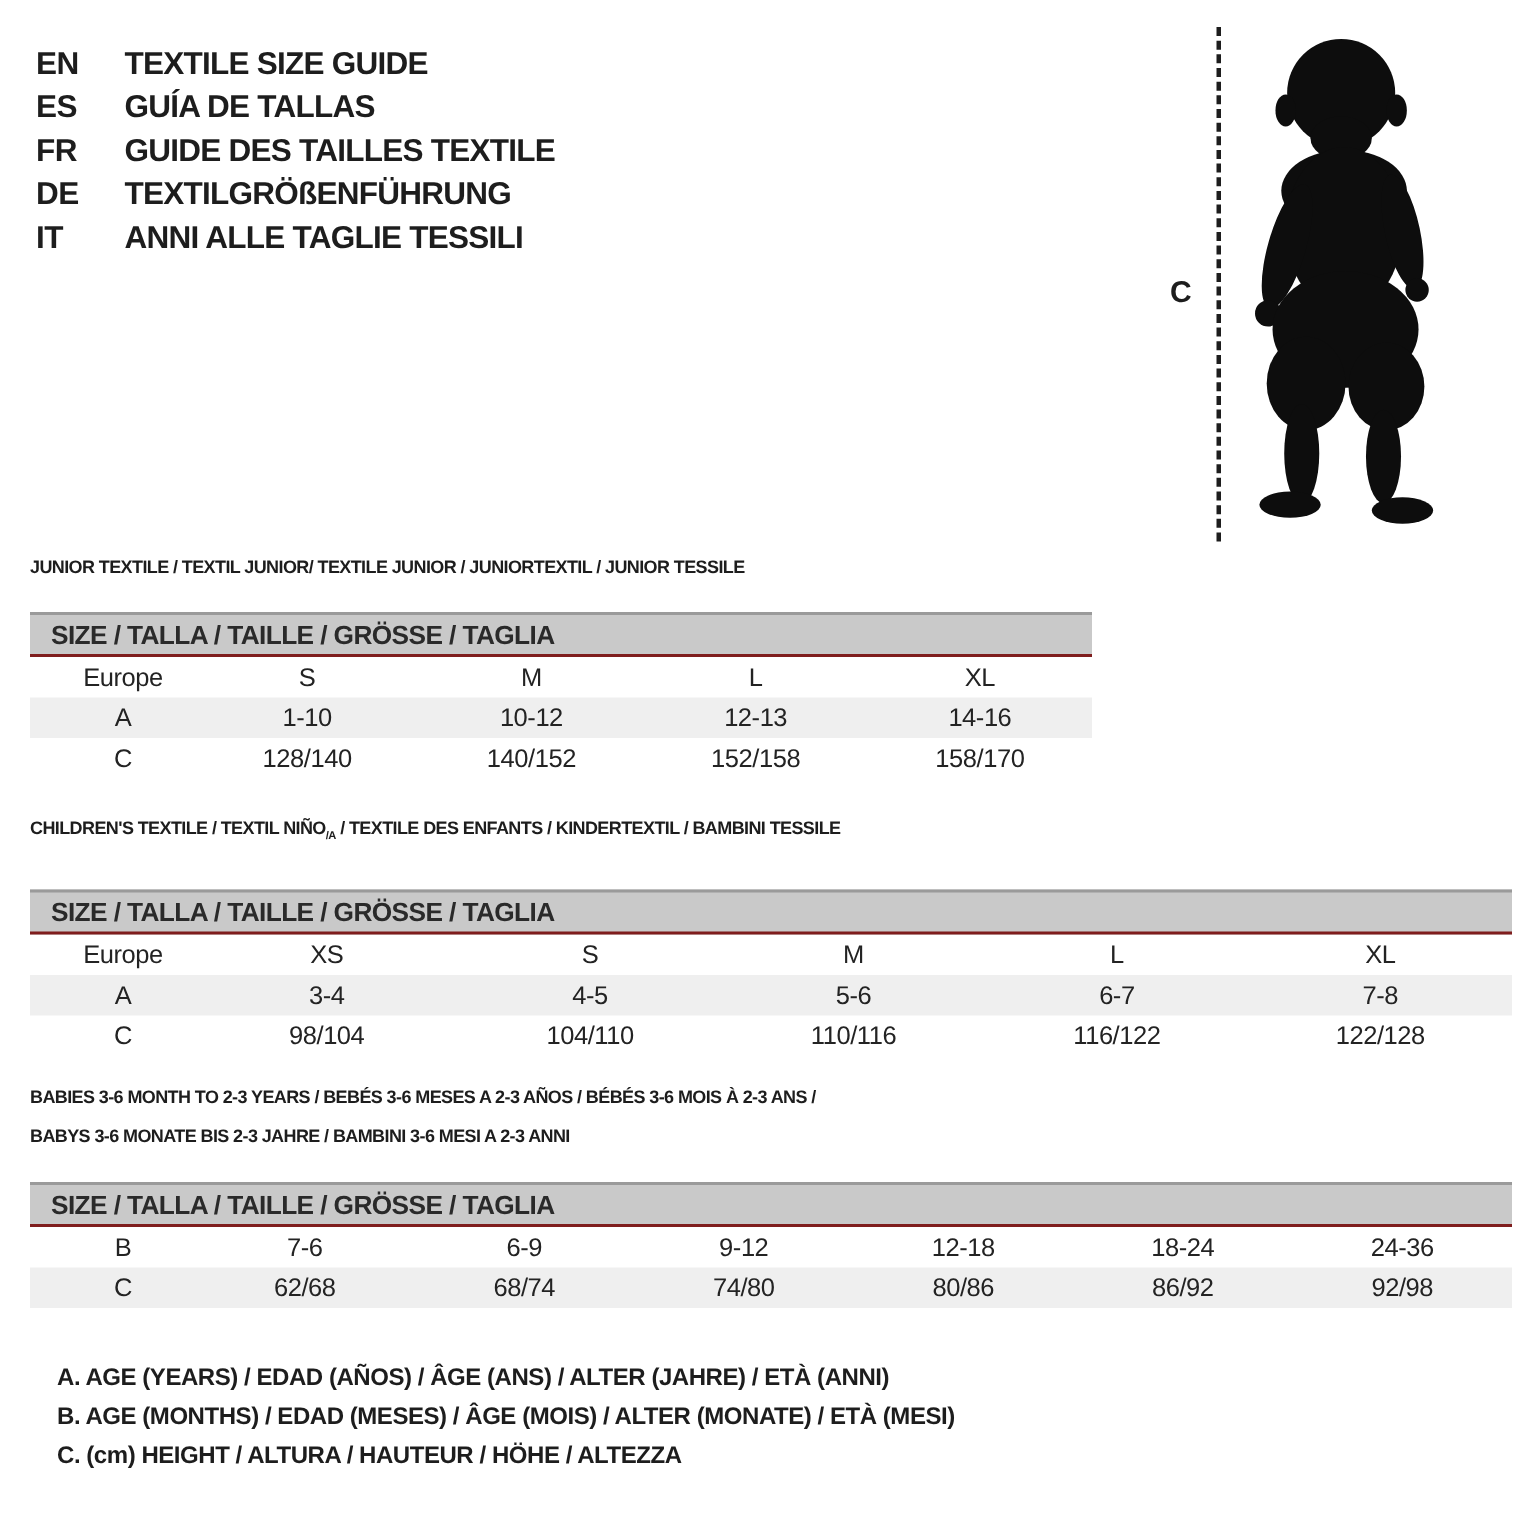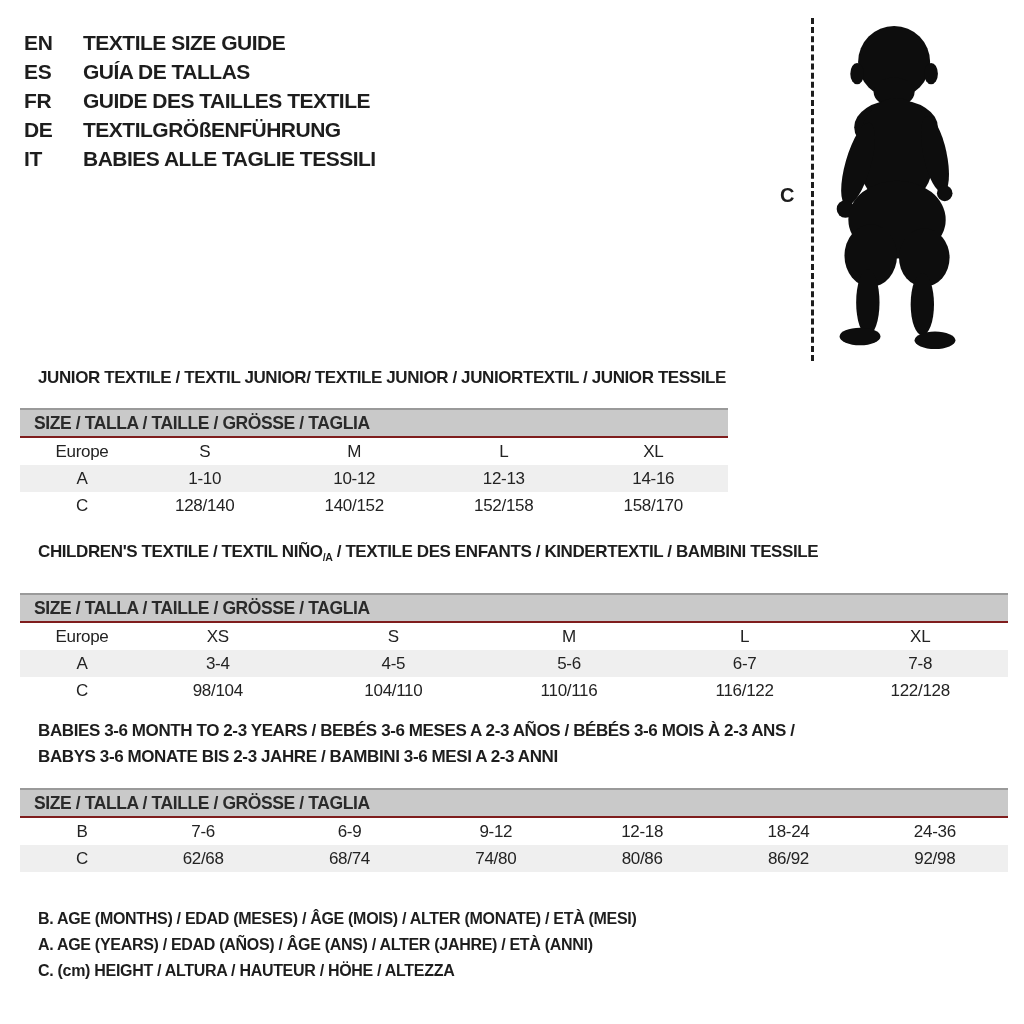--- a/index.html
+++ b/index.html
@@ -18,22 +18,22 @@
   .c-label { position: absolute; left: 2px; top: 176px; font-size: 20px; font-weight: 700; }
   .dash-line { position: absolute; left: 33px; top: 10px; height: 343px; width: 0;
                border-left: 3px dashed #1d1d1d; }
   .figure svg { position: absolute; left: 47px; top: 8px; }
 
   
   .section { position: absolute; left: 20px; }
   .s1 { top: 368px; width: 708px; }
   .s2 { top: 542px; width: 988px; }
   .s3 { top: 718px; width: 988px; }
-  .section h2 { font-size: 17px; font-weight: 700; letter-spacing: -0.4px;
-                margin-left: 18px; line-height: 20px; white-space: nowrap; }
+  .section h2 { font-size: 12px; font-weight: 700; letter-spacing: -0.4px;
+                line-height: 20px; white-space: nowrap; }
   .s3 h2 { line-height: 26px; }
   .sub-script { font-size: 0.62em; vertical-align: sub; }
   .gap-s1 { height: 20px; } .gap-s2 { height: 26px; } .gap-s3 { height: 18px; }
 
   .size-bar { height: 30px; background: #c9c9c9; border-top: 2px solid #9a9a9a;
               border-bottom: 2px solid #7f1d1d; line-height: 26px; padding-left: 14px;
               font-size: 17.5px; font-weight: 700; letter-spacing: -0.4px; color: #2a2a2a; }
   .trow { display: grid; height: 27px; line-height: 27px; font-size: 17px; color: #232323; }
   .t1 .trow { grid-template-columns: 110px repeat(4, 1fr); }
   .t2 .trow { grid-template-columns: 110px repeat(5, 1fr); }
@@ -63,21 +63,21 @@
     <div class="lang-row">
       <span class="lang-code">FR</span>
       <span class="lang-title">GUIDE DES TAILLES TEXTILE</span>
     </div>
     <div class="lang-row">
       <span class="lang-code">DE</span>
       <span class="lang-title">TEXTILGRÖßENFÜHRUNG</span>
     </div>
     <div class="lang-row">
       <span class="lang-code">IT</span>
-      <span class="lang-title">BABIES ALLE TAGLIE TESSILI</span>
+      <span class="lang-title">ANNI ALLE TAGLIE TESSILI</span>
     </div>
   </div>
 
   <div class="figure">
     <span class="c-label">C</span>
     <div class="dash-line"></div>
     <svg width="146" height="345" viewBox="0 0 150 350">
       <g fill="#0d0d0d">
         <circle cx="71" cy="45" r="37"></circle>
         <ellipse cx="33" cy="57" rx="7" ry="11"></ellipse>
@@ -184,18 +184,18 @@
         <span>68/74</span>
         <span>74/80</span>
         <span>80/86</span>
         <span>86/92</span>
         <span>92/98</span>
       </div>
     </div>
   </div>
 
   <div class="legend">
+    <div>A. AGE (YEARS) / EDAD (AÑOS) / ÂGE (ANS) / ALTER (JAHRE) / ETÀ (ANNI)</div>
     <div>B. AGE (MONTHS) / EDAD (MESES) / ÂGE (MOIS) / ALTER (MONATE) / ETÀ (MESI)</div>
-    <div>A. AGE (YEARS) / EDAD (AÑOS) / ÂGE (ANS) / ALTER (JAHRE) / ETÀ (ANNI)</div>
     <div>C. (cm) HEIGHT / ALTURA / HAUTEUR / HÖHE / ALTEZZA</div>
   </div>
 
 </div>
 
 </body></html>

